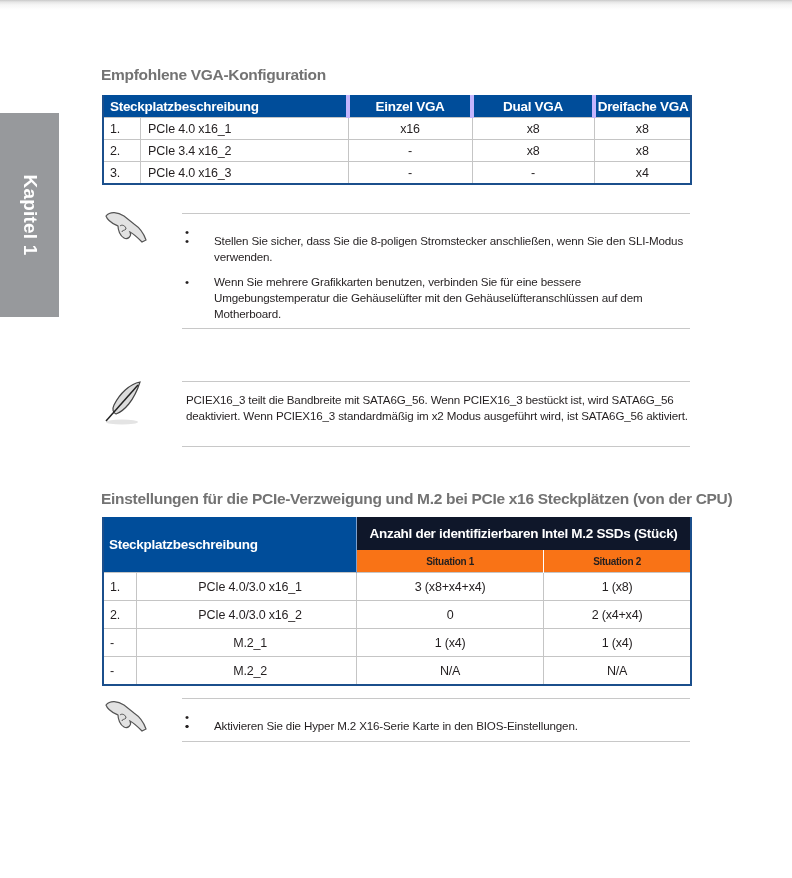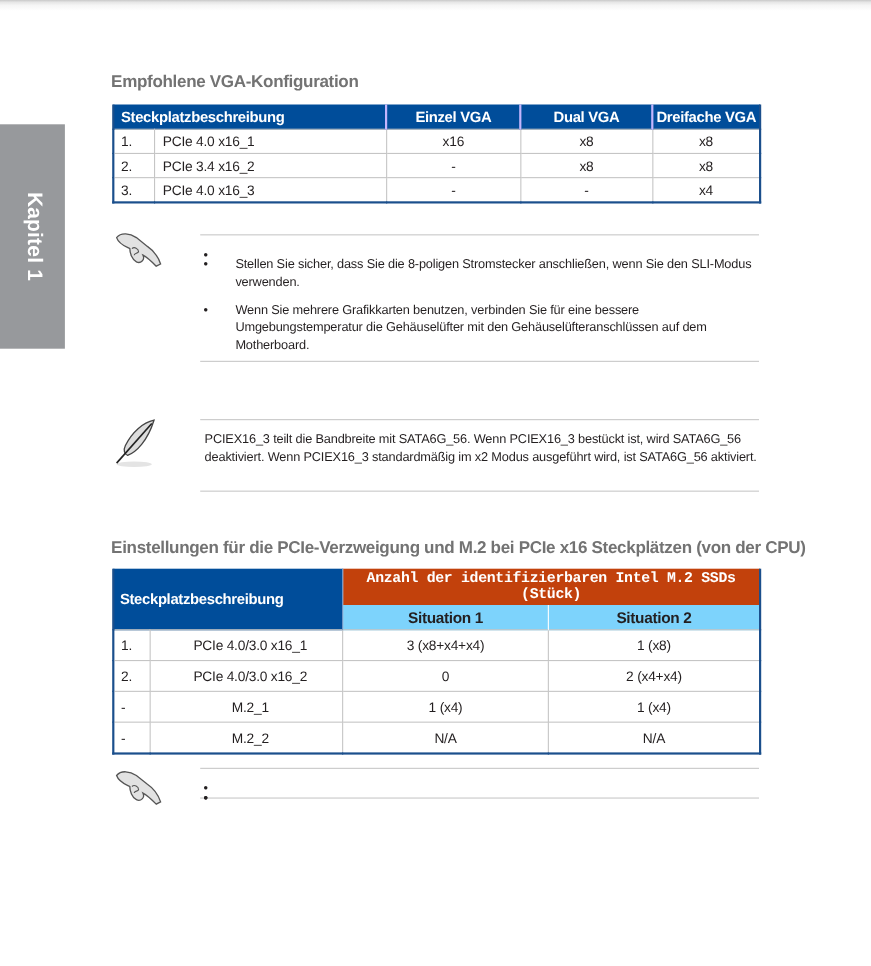--- a/index.html
+++ b/index.html
@@ -24,36 +24,36 @@
     letter-spacing:0.2px;
   }
   h2 {
     position:absolute; margin:0; font-weight:bold; font-size:15.5px;
     color:#737373; letter-spacing:-0.3px; white-space:nowrap;
   }
   table { border-collapse:collapse; position:absolute; font-size:12.5px; }
   .t1 { left:102px; top:95px; width:590px; border:2px solid #1b4f8c; border-top:none; }
   .t1 th {
     background:#004d9a; color:#ffffff; font-weight:bold; font-size:13.5px;
-    height:22px; padding:0; border-left:2px solid #c4b5fd; letter-spacing:-0.3px;
+    height:22px; padding:0; border-left:4px solid #c4b5fd; letter-spacing:-0.3px;
   }
   .t1 th:first-child { text-align:left; padding-left:6px; border-left:none; }
   .t1 td {
     border:1px solid #c5c5c5; height:21px; padding:0; font-size:12.5px;
     letter-spacing:-0.2px;
   }
   .t1 td.num { width:30px; padding-left:6px; }
   .t1 td.desc { padding-left:7px; }
   .t1 td.c { text-align:center; }
 
   .t2 { left:102px; top:517px; width:590px; border:2px solid #1b4f8c; border-top:none; }
   .t2 th { padding:0; font-weight:bold; letter-spacing:-0.3px; }
   .t2 th.main { background:#004d9a; color:#ffffff; font-size:13.5px; text-align:left; padding-left:5px; border-right:1px solid #7ea0cc; }
-  .t2 th.group { background:#c2410c; color:#ffffff; font-size:13.5px; height:33px;font-family:Liberation Mono, monospace; }
-  .t2 th.sub { background:#7dd3fc; color:#231f20; font-size:14px; height:22px; border-left:1px solid #ffffff; }
+  .t2 th.group { background:#0f172a; color:#ffffff; font-size:13.5px; height:33px; }
+  .t2 th.sub { background:#f97316; color:#231f20; font-size:10px; height:22px; border-left:1px solid #ffffff; }
   .t2 td {
     border:1px solid #c5c5c5; height:27px; padding:0; font-size:12.5px; letter-spacing:-0.2px;
   }
   .t2 td.num { width:26px; padding-left:6px; }
   .t2 td.desc { padding-left:7px;text-align:center; }
   .t2 td.c { text-align:center; }
 
   .note-block { position:absolute; left:182px; width:508px; border-top:1.5px solid #c8c8c8; border-bottom:1.5px solid #c8c8c8; }
   .note-block ul { list-style:none; margin:0; padding:0; }
   .note-block li {
@@ -175,15 +175,15 @@
 
 <svg class="icon" style="left:104px; top:699px;" width="44" height="34" viewBox="0 0 44 34">
   <path d="M2 6 C6 1 14 2 20 6 L30 14 C36 18 40 24 42 30 L38 32 C34 28 30 24 26 22 C28 26 24 30 20 28 C16 26 14 20 14 16 C10 14 4 12 2 6 Z" fill="#e2e2e2" stroke="#555" stroke-width="1.2"></path>
   <path d="M16 16 C18 14 22 16 22 19 C20 21 18 20 18 22" fill="none" stroke="#555" stroke-width="1"></path>
 </svg>
 
 <div class="note-block" style="top:698px;">
   <ul style="padding:10px 0 7px 0;">
     <li style="margin-bottom:9px;"><span class="bullet">•</span></li>
     <li style="margin-bottom:9px;"><span class="bullet">•</span></li>
-    <li><span class="bullet">•</span></li>
+    <li><span class="bullet">•</span><span>Aktivieren Sie die Hyper M.2 X16-Serie Karte in den BIOS-Einstellungen.</span></li>
   </ul>
 </div>
 
 </body></html>

